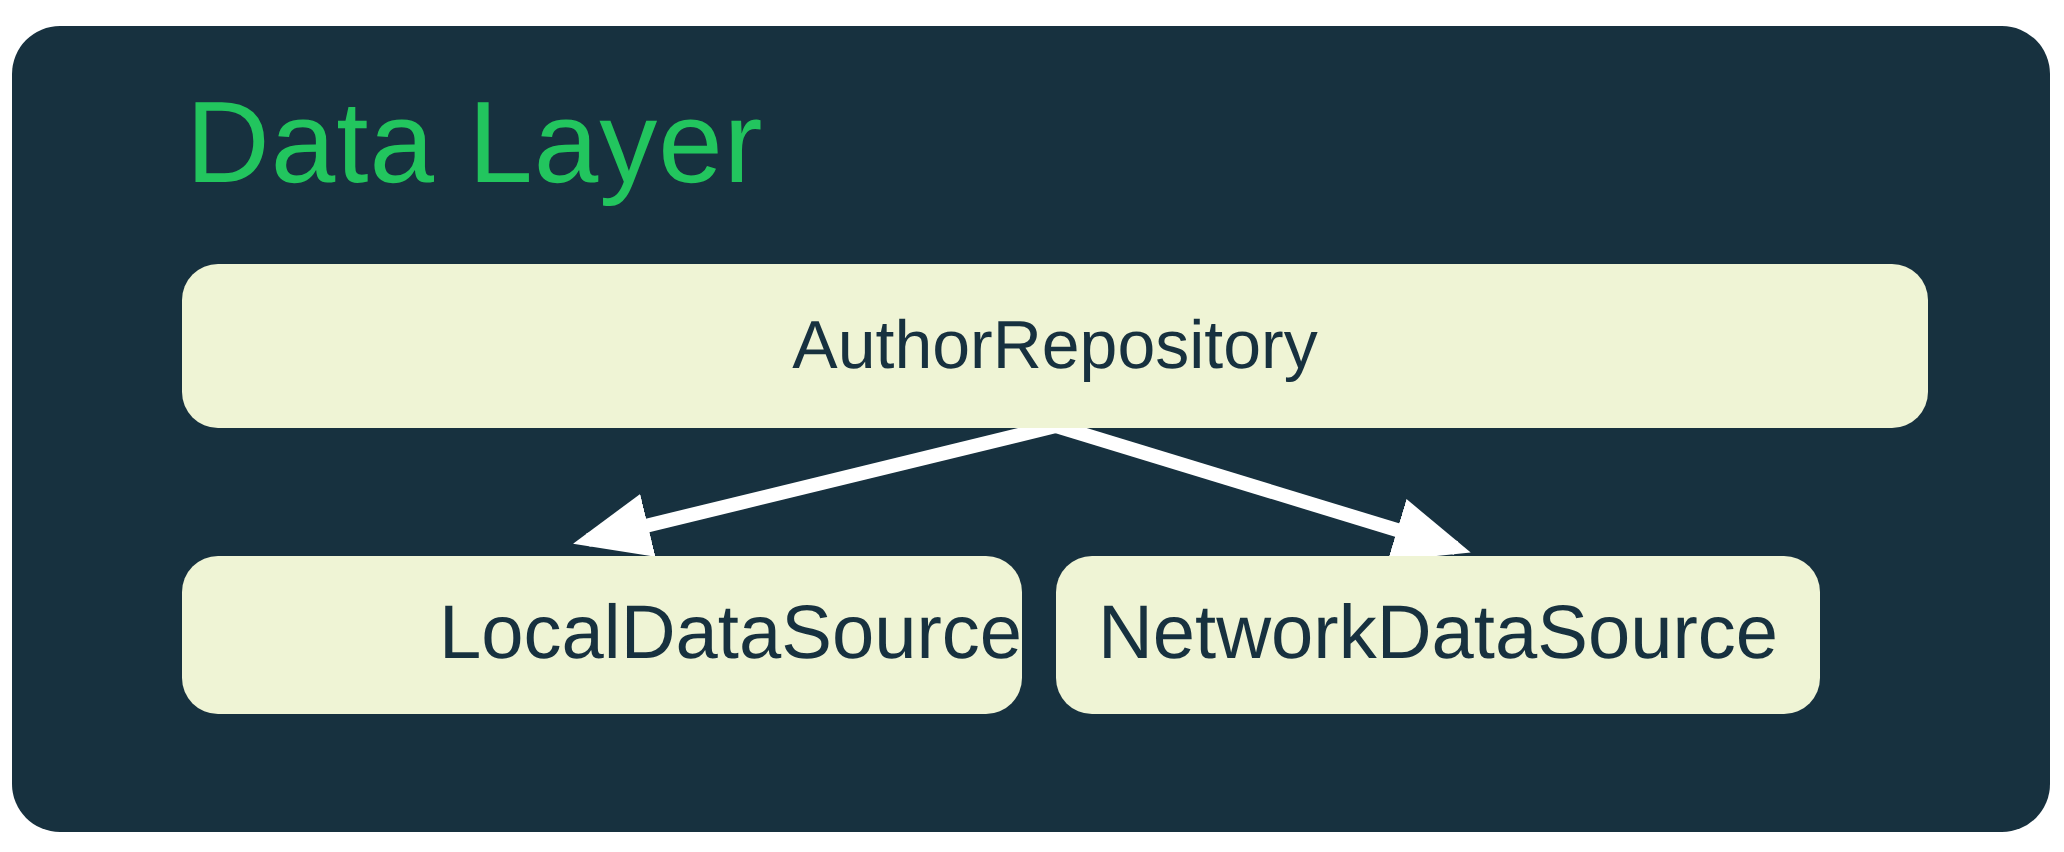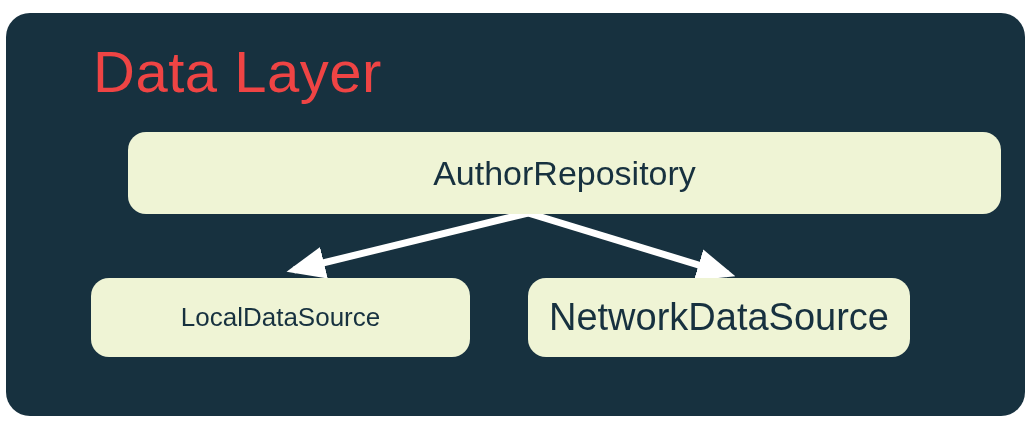--- a/index.html
+++ b/index.html
@@ -24,48 +24,48 @@
     background: #17313F;
     border-radius: 24px;
   }
   .diagram-title {
     position: absolute;
     left: 87px;
     top: 26px;
     font-size: 58px;
     line-height: 1.15;
     font-weight: 400;
-    color: #ef4444;
+    color: #22c55e;
     letter-spacing: 0.5px;
     white-space: nowrap;
   }
   .node {
     position: absolute;
     background: #EFF4D5;
     border-radius: 18px;
     display: flex;
     align-items: center;
     justify-content: center;
     color: #17313F;
     white-space: nowrap;
   }
   .node-repository {
     left: 85px;
     top: 119px;
     width: 873px;
     height: 82px;
     font-size: 34px;
-    margin-left: 37px;
   }
   .node-local {
     left: 85px;
     top: 265px;
-    width: 379px;
+    width: 420px;
     height: 79px;
-    font-size: 26px;
+    font-size: 38px;
+    justify-content: flex-end;
   }
   .node-network {
     left: 522px;
     top: 265px;
     width: 382px;
     height: 79px;
     font-size: 38px;
   }
   .edges-overlay {
     position: absolute;

